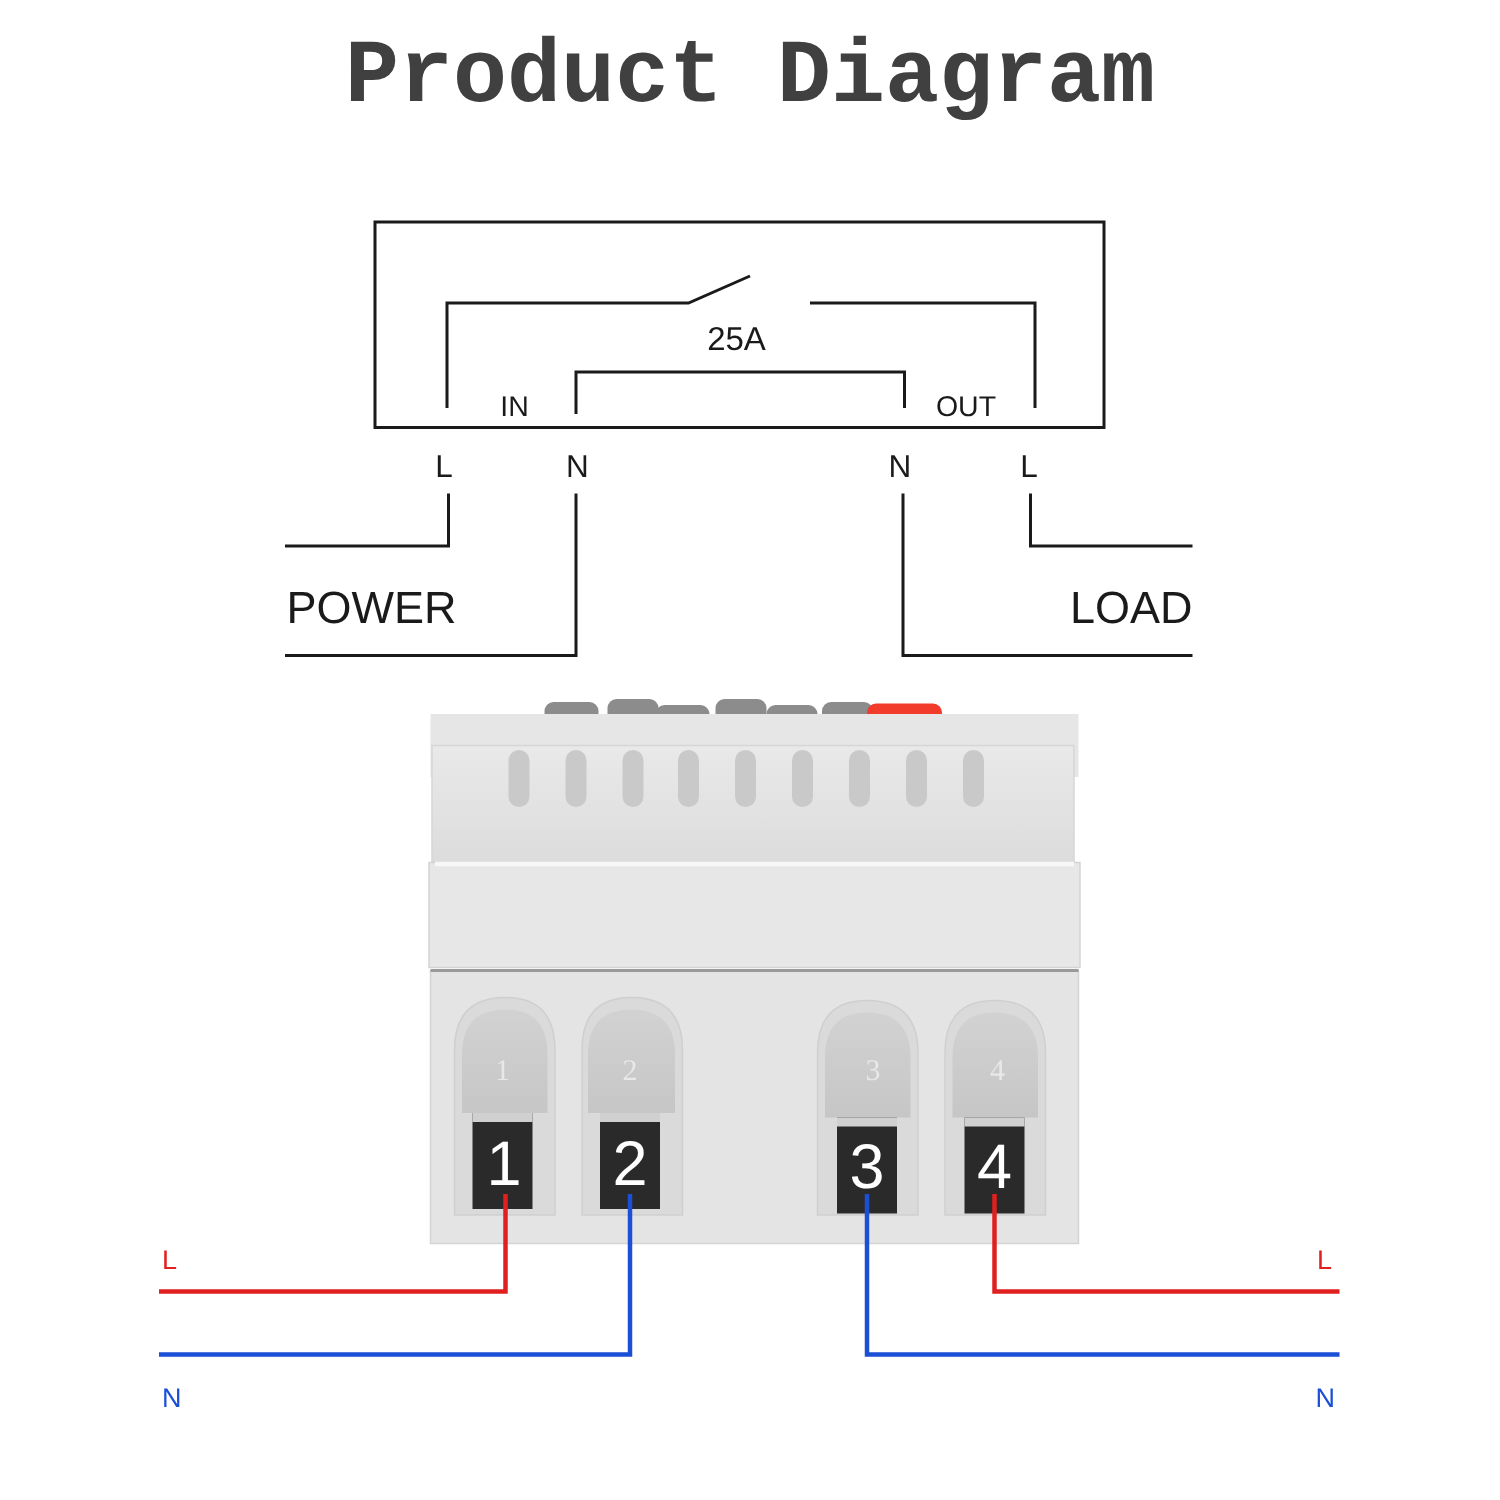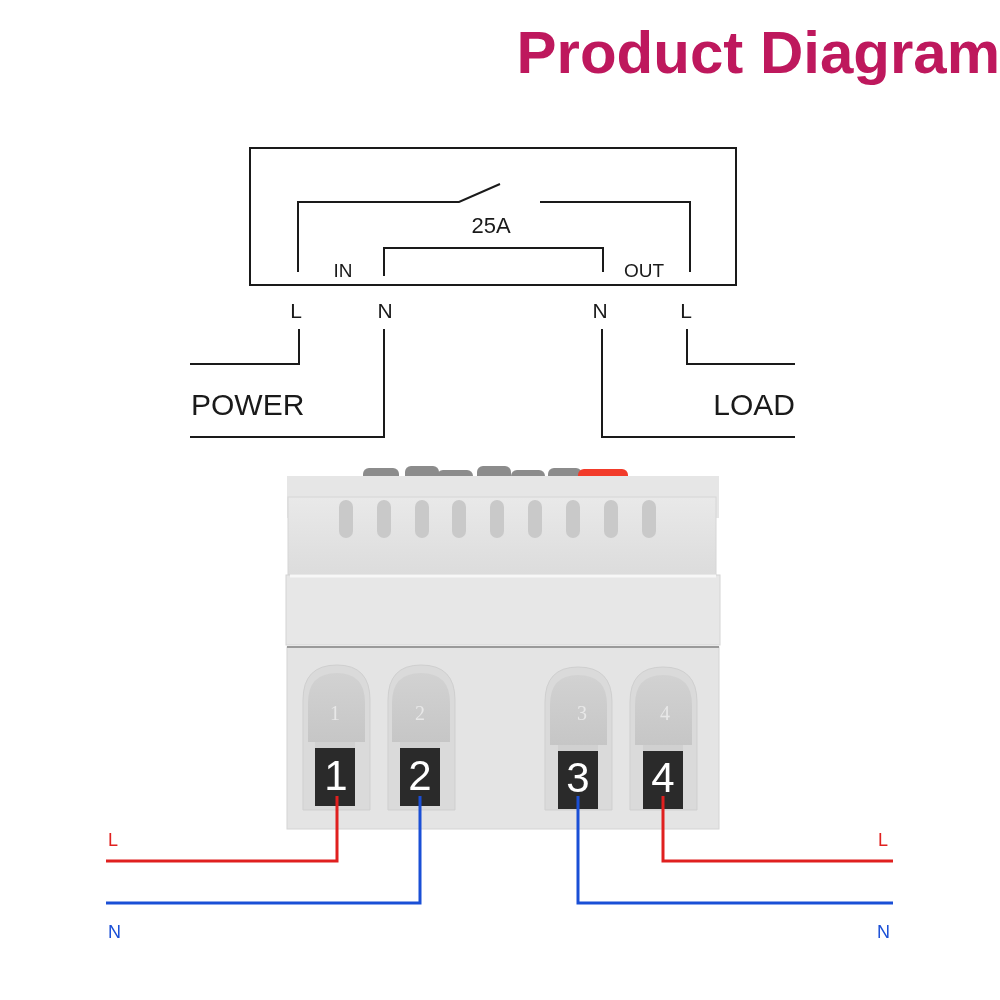--- a/index.html
+++ b/index.html
@@ -1,20 +1,20 @@
 <!DOCTYPE html>
 <html><head>
 <meta charset="utf-8">
 <style>
   html, body { margin: 0; padding: 0; background: #ffffff; }
   body { width: 1000px; height: 1000px; position: relative; overflow: hidden; font-family: "Liberation Sans", sans-serif; }
   .title {
-    position: absolute; left: 0; top: 18px; width: 1000px; text-align: right;
-    font-family: Liberation Sans, sans-serif; font-weight: bold; font-size: 60px;
-    color: #be185d; letter-spacing: 0px;
+    position: absolute; left: 0; top: 18px; width: 1000px; text-align: center;
+    font-family: Liberation Mono, monospace; font-weight: bold; font-size: 60px;
+    color: #404040; letter-spacing: 0px;
   }
   svg { position: absolute; left: 0; top: 0; }
   .schem-text { font-family: "Liberation Sans", sans-serif; fill: #1a1a1a; }
 </style>
 </head>
 <body>
 
 <div class="title">Product Diagram</div>
 
 <svg width="1000" height="1000" viewBox="0 0 1000 1000">

